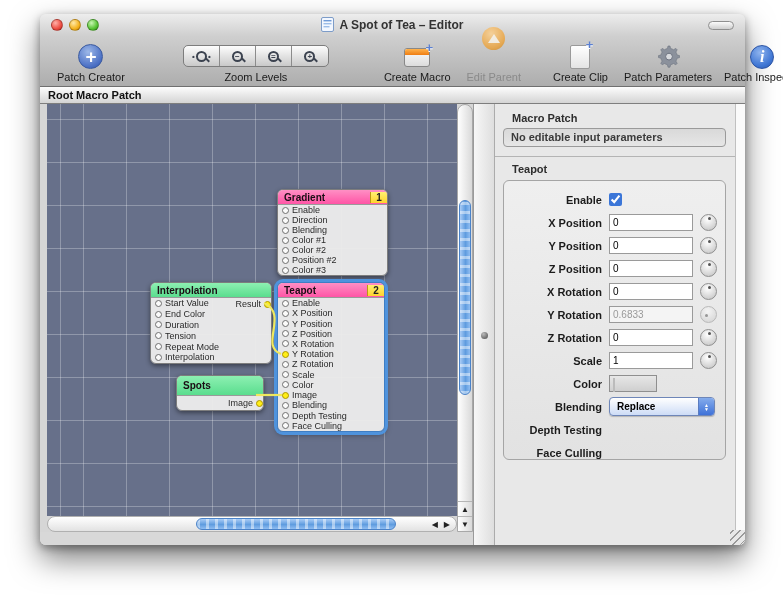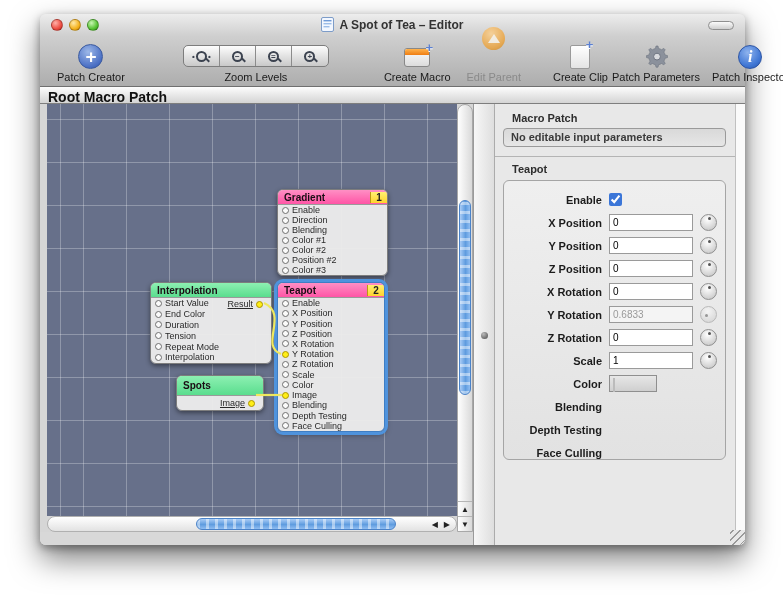--- a/index.html
+++ b/index.html
@@ -48,21 +48,21 @@
   .ic-clip{ position:relative; width:20px; height:24px; background:linear-gradient(#ffffff,#e4e4e4);
     border:1px solid #9a9a9a; border-radius:2px; }
   .ic-gear{ width:26px; height:26px; }
   .ic-info{ width:24px; height:24px; border-radius:50%; background:radial-gradient(circle at 40% 30%, #8fb4ee, #3f76d4 65%, #2a55a8);
     border:1px solid #2d55a5; color:#fff; font-style:italic; font-weight:bold; font-family:"Liberation Serif",serif;
     font-size:16px; text-align:center; line-height:22px; }
 
   
   .patchbar{ position:absolute; left:0; top:73px; width:100%; height:17px;
     background:linear-gradient(#fdfdfd,#d4d4d4); border-bottom:1px solid #7e7e7e;
-    font-size:14px; font-weight:bold; color:#111; padding:2px 0 0 8px; }
+    font-size:11px; font-weight:bold; color:#111; padding:2px 0 0 8px; }
 
   
   .main{ position:absolute; left:0; top:90px; width:705px; height:441px; background:#d6d6d6; border-radius:0 0 6px 6px; }
 
   .canvas{ position:absolute; left:7px; top:0; width:410px; height:412px; background-color:#67708a;
     background-image:repeating-linear-gradient(to right, rgba(255,255,255,.27) 0 1px, transparent 1px 43px),
                      repeating-linear-gradient(to bottom, rgba(255,255,255,.27) 0 1px, transparent 1px 43px);
     background-position:36px 0, 0 15px; overflow:hidden; }
 
   
@@ -71,21 +71,21 @@
   .node .hdr{ display:flex; align-items:center; border-radius:5px 5px 0 0; overflow:hidden;
     border-bottom:1px solid #9a9a9a; }
   .node .hdr .t{ flex:1; font-size:10px; font-weight:bold; color:#1a0d14; padding:2px 0 1px 6px; }
   .hdr-pink{ background:linear-gradient(#ff8fc4,#ff55a6); }
   .hdr-green{ background:linear-gradient(#8df0b2,#5add8e); }
   .badge{ width:17px; display:flex; align-items:center; justify-content:center; background:linear-gradient(#fff171,#ffd32e);
     border-left:1px solid #b99a12; font-size:10px; font-weight:bold; color:#222; }
   .port{ display:flex; align-items:center; font-size:9px; color:#2a2a2a; padding-left:4px; }
   .pc{ width:7px; height:7px; border-radius:50%; border:1px solid #6f6f6f; background:#fafafa; margin-right:3px; flex:0 0 auto; }
   .pc.on{ background:#ffee18; border-color:#ac9500; }
-  .port.out{ justify-content:flex-end; padding-right:8px; padding-left:0;text-decoration:underline; }
+  .port.out{ justify-content:flex-end; padding-right:0; padding-left:0; }
   .port.out .pc{ margin-right:0; margin-left:3px; }
   .node.sel{ box-shadow:0 0 0 3px #4f93dd, 0 2px 6px rgba(0,0,0,.5); border-color:#3f7ec4; }
   .rows-10 .port{ height:10px; }
   .rows-102 .port{ height:10.23px; }
   .rows-11 .port{ height:10.8px; }
   .rows-14 .port{ height:14px; }
   .wires{ position:absolute; left:0; top:0; z-index:5; pointer-events:none; }
 
   
   .vscroll{ position:absolute; left:417px; top:0; width:16px; height:428px; background:linear-gradient(90deg,#ffffff,#d9d9d9);
@@ -200,21 +200,21 @@
           <div class="tri"></div>
         </div>
       <div class="lbl">Edit Parent</div>
     </div>
     <div class="tbitem" style="margin-left:32px">
       <div class="ic-clip">
           <div class="plusbadge">+</div>
         </div>
       <div class="lbl">Create Clip</div>
     </div>
-    <div class="tbitem" style="margin-left:4px">
+    <div class="tbitem" style="margin-left:16px">
       <div class="ic-gear">
         <svg width="26" height="26" viewBox="0 0 26 26">
             <g fill="#8b919c" stroke="#6d7380" stroke-width="0.6">
               <path d="M13 3 L15 3 L15.6 5.5 A8 8 0 0 1 18.5 6.7 L20.8 5.4 L22.2 6.8 L20.9 9.1 A8 8 0 0 1 22.1 12 L24.5 12.6 L24.5 14.6 L22.1 15.2 A8 8 0 0 1 20.9 18.1 L22.2 20.4 L20.8 21.8 L18.5 20.5 A8 8 0 0 1 15.6 21.7 L15 24.2 L13 24.2 L12.4 21.7 A8 8 0 0 1 9.5 20.5 L7.2 21.8 L5.8 20.4 L7.1 18.1 A8 8 0 0 1 5.9 15.2 L3.5 14.6 L3.5 12.6 L5.9 12 A8 8 0 0 1 7.1 9.1 L5.8 6.8 L7.2 5.4 L9.5 6.7 A8 8 0 0 1 12.4 5.5 Z"></path>
             </g>
             <circle cx="14" cy="13.6" r="3.4" fill="#d8dade" stroke="#6d7380"></circle>
           </svg>
       </div>
       <div class="lbl">Patch Parameters</div>
     </div>
@@ -441,20 +441,27 @@
           <span class="rl">Scale</span>
           <input type="text" value="1" style="">
           <span class="dial"></span>
         </div>
         <div class="row">
           <span class="rl">Color</span>
           <span class="colorwell"><span class="sw"></span></span>
         </div>
         <div class="row">
           <span class="rl">Blending</span>
+          <span class="popup">
+            <span class="pt">Replace</span>
+            <span class="cap">
+                <span>▲</span>
+                <span>▼</span>
+              </span>
+          </span>
         </div>
         <div class="row">
           <span class="rl">Depth Testing</span>
         </div>
         <div class="row">
           <span class="rl">Face Culling</span>
         </div>
       </div>
     </div>
 

